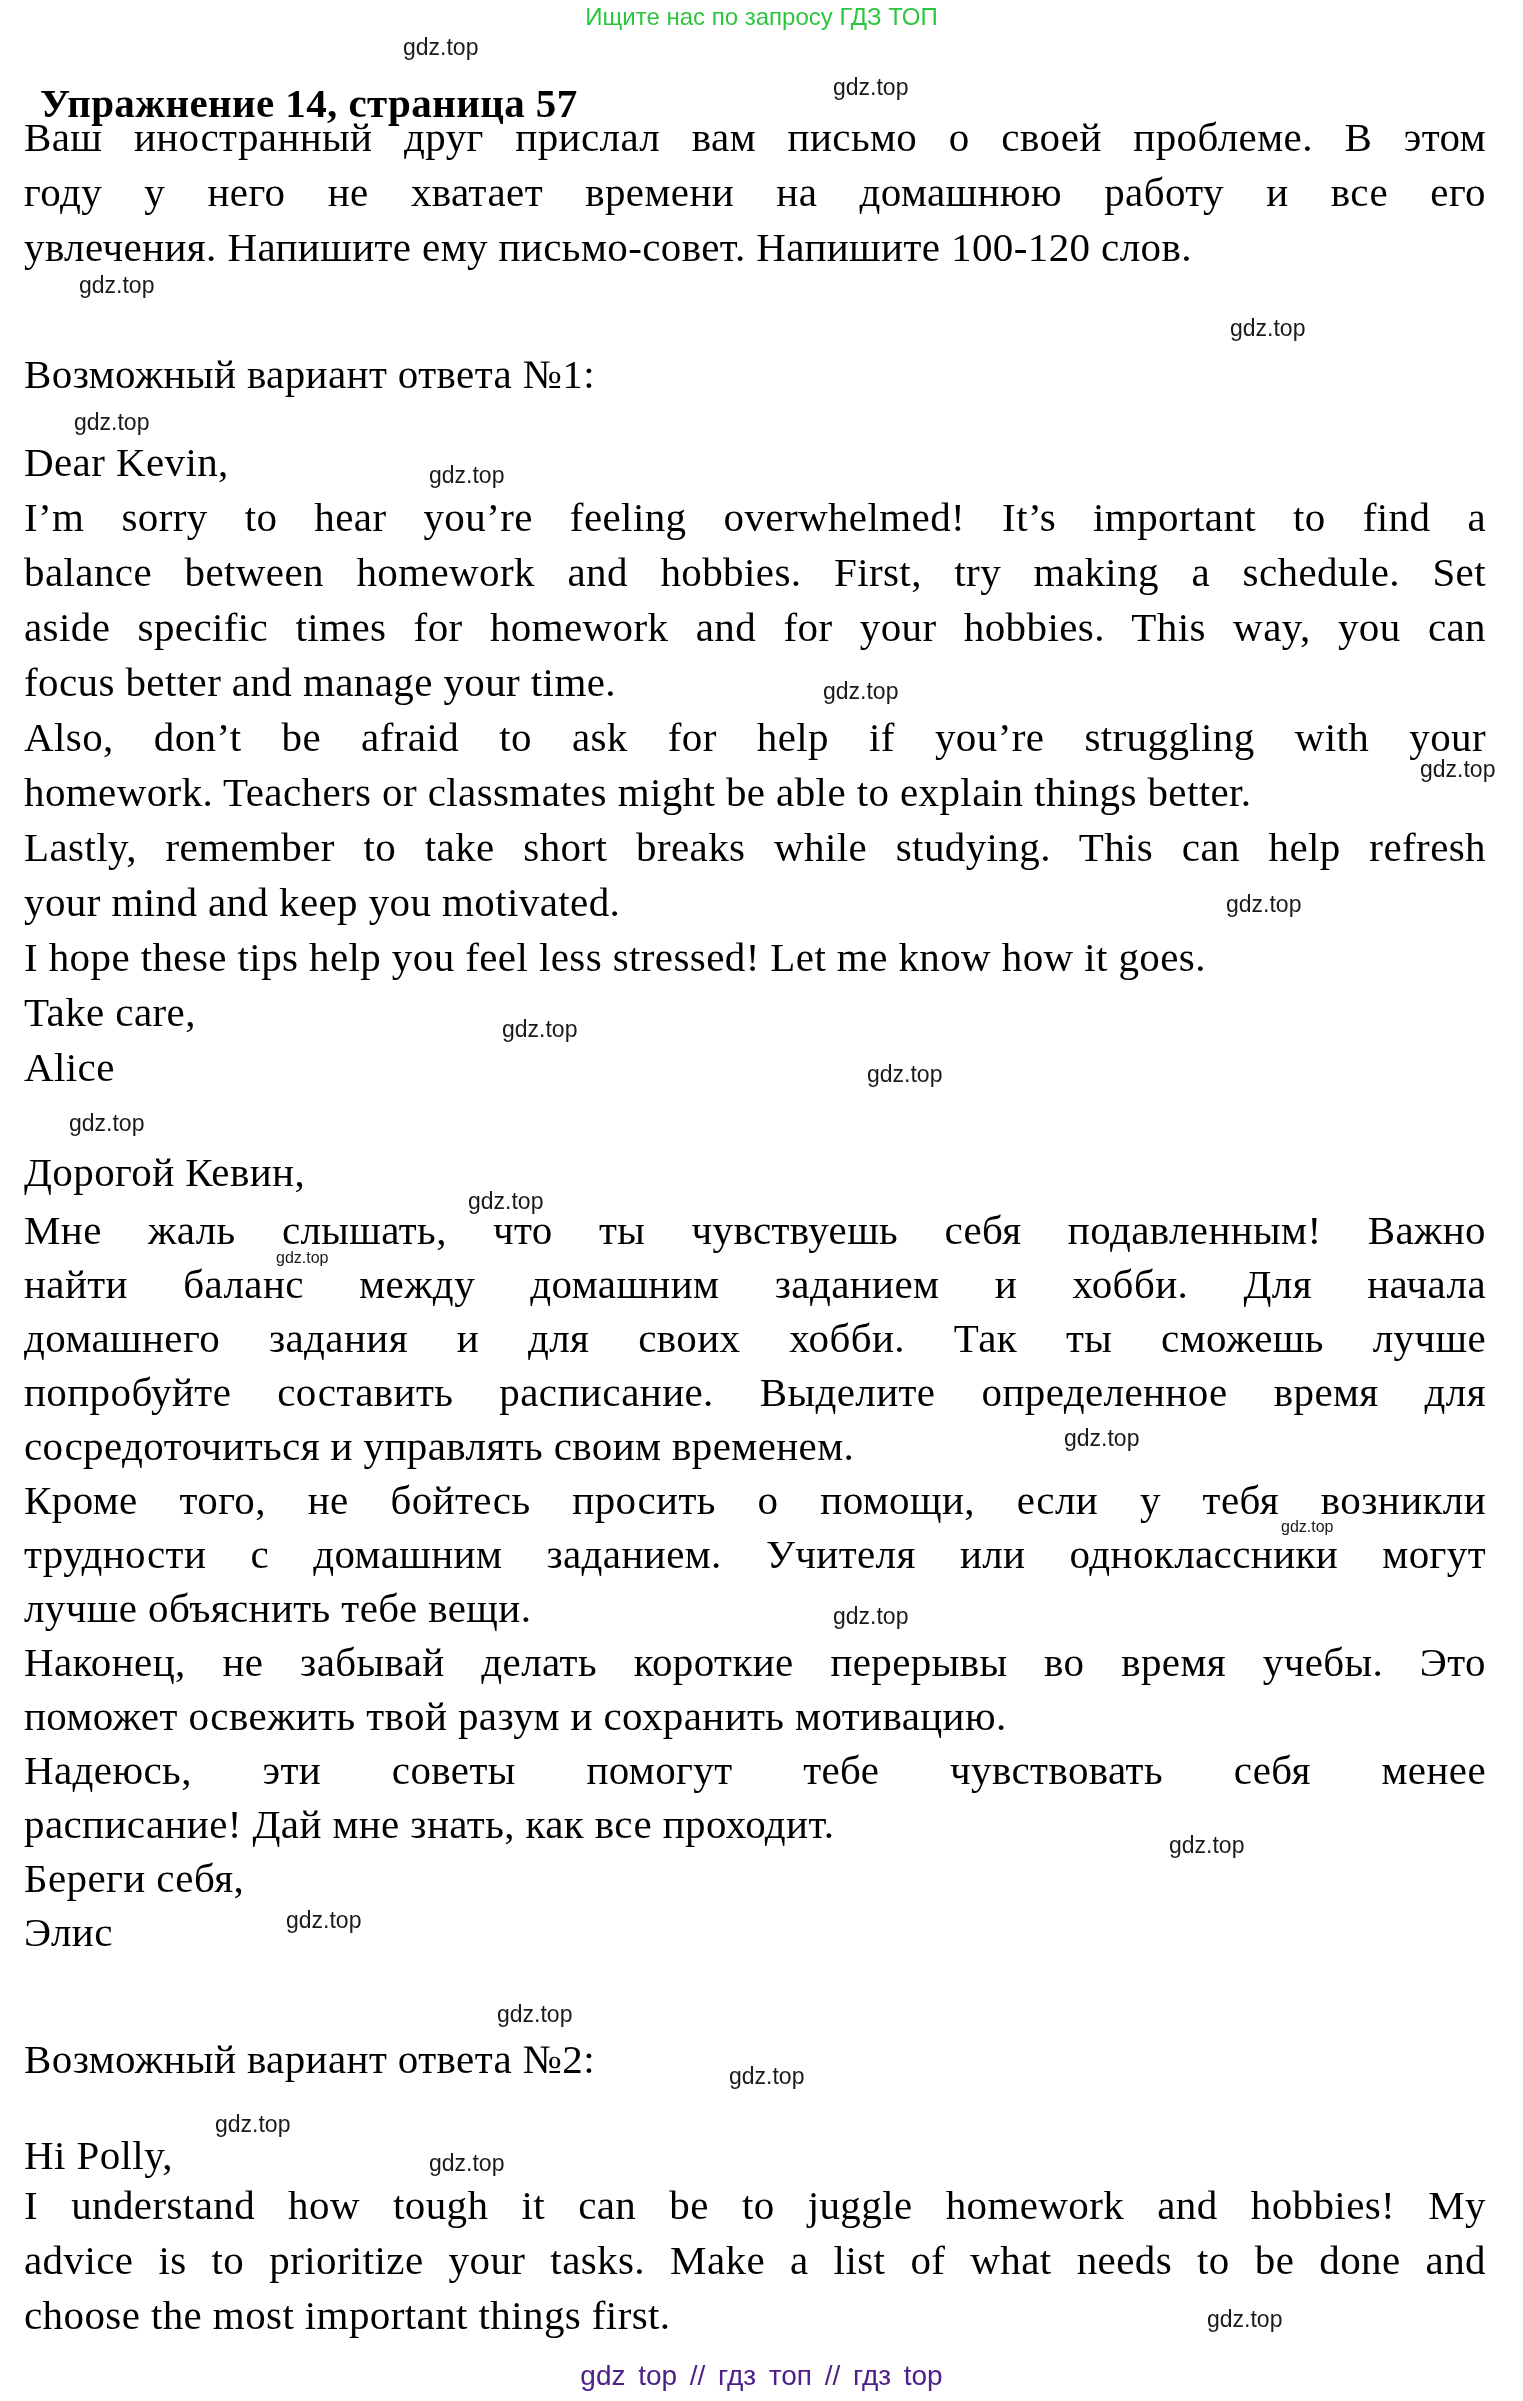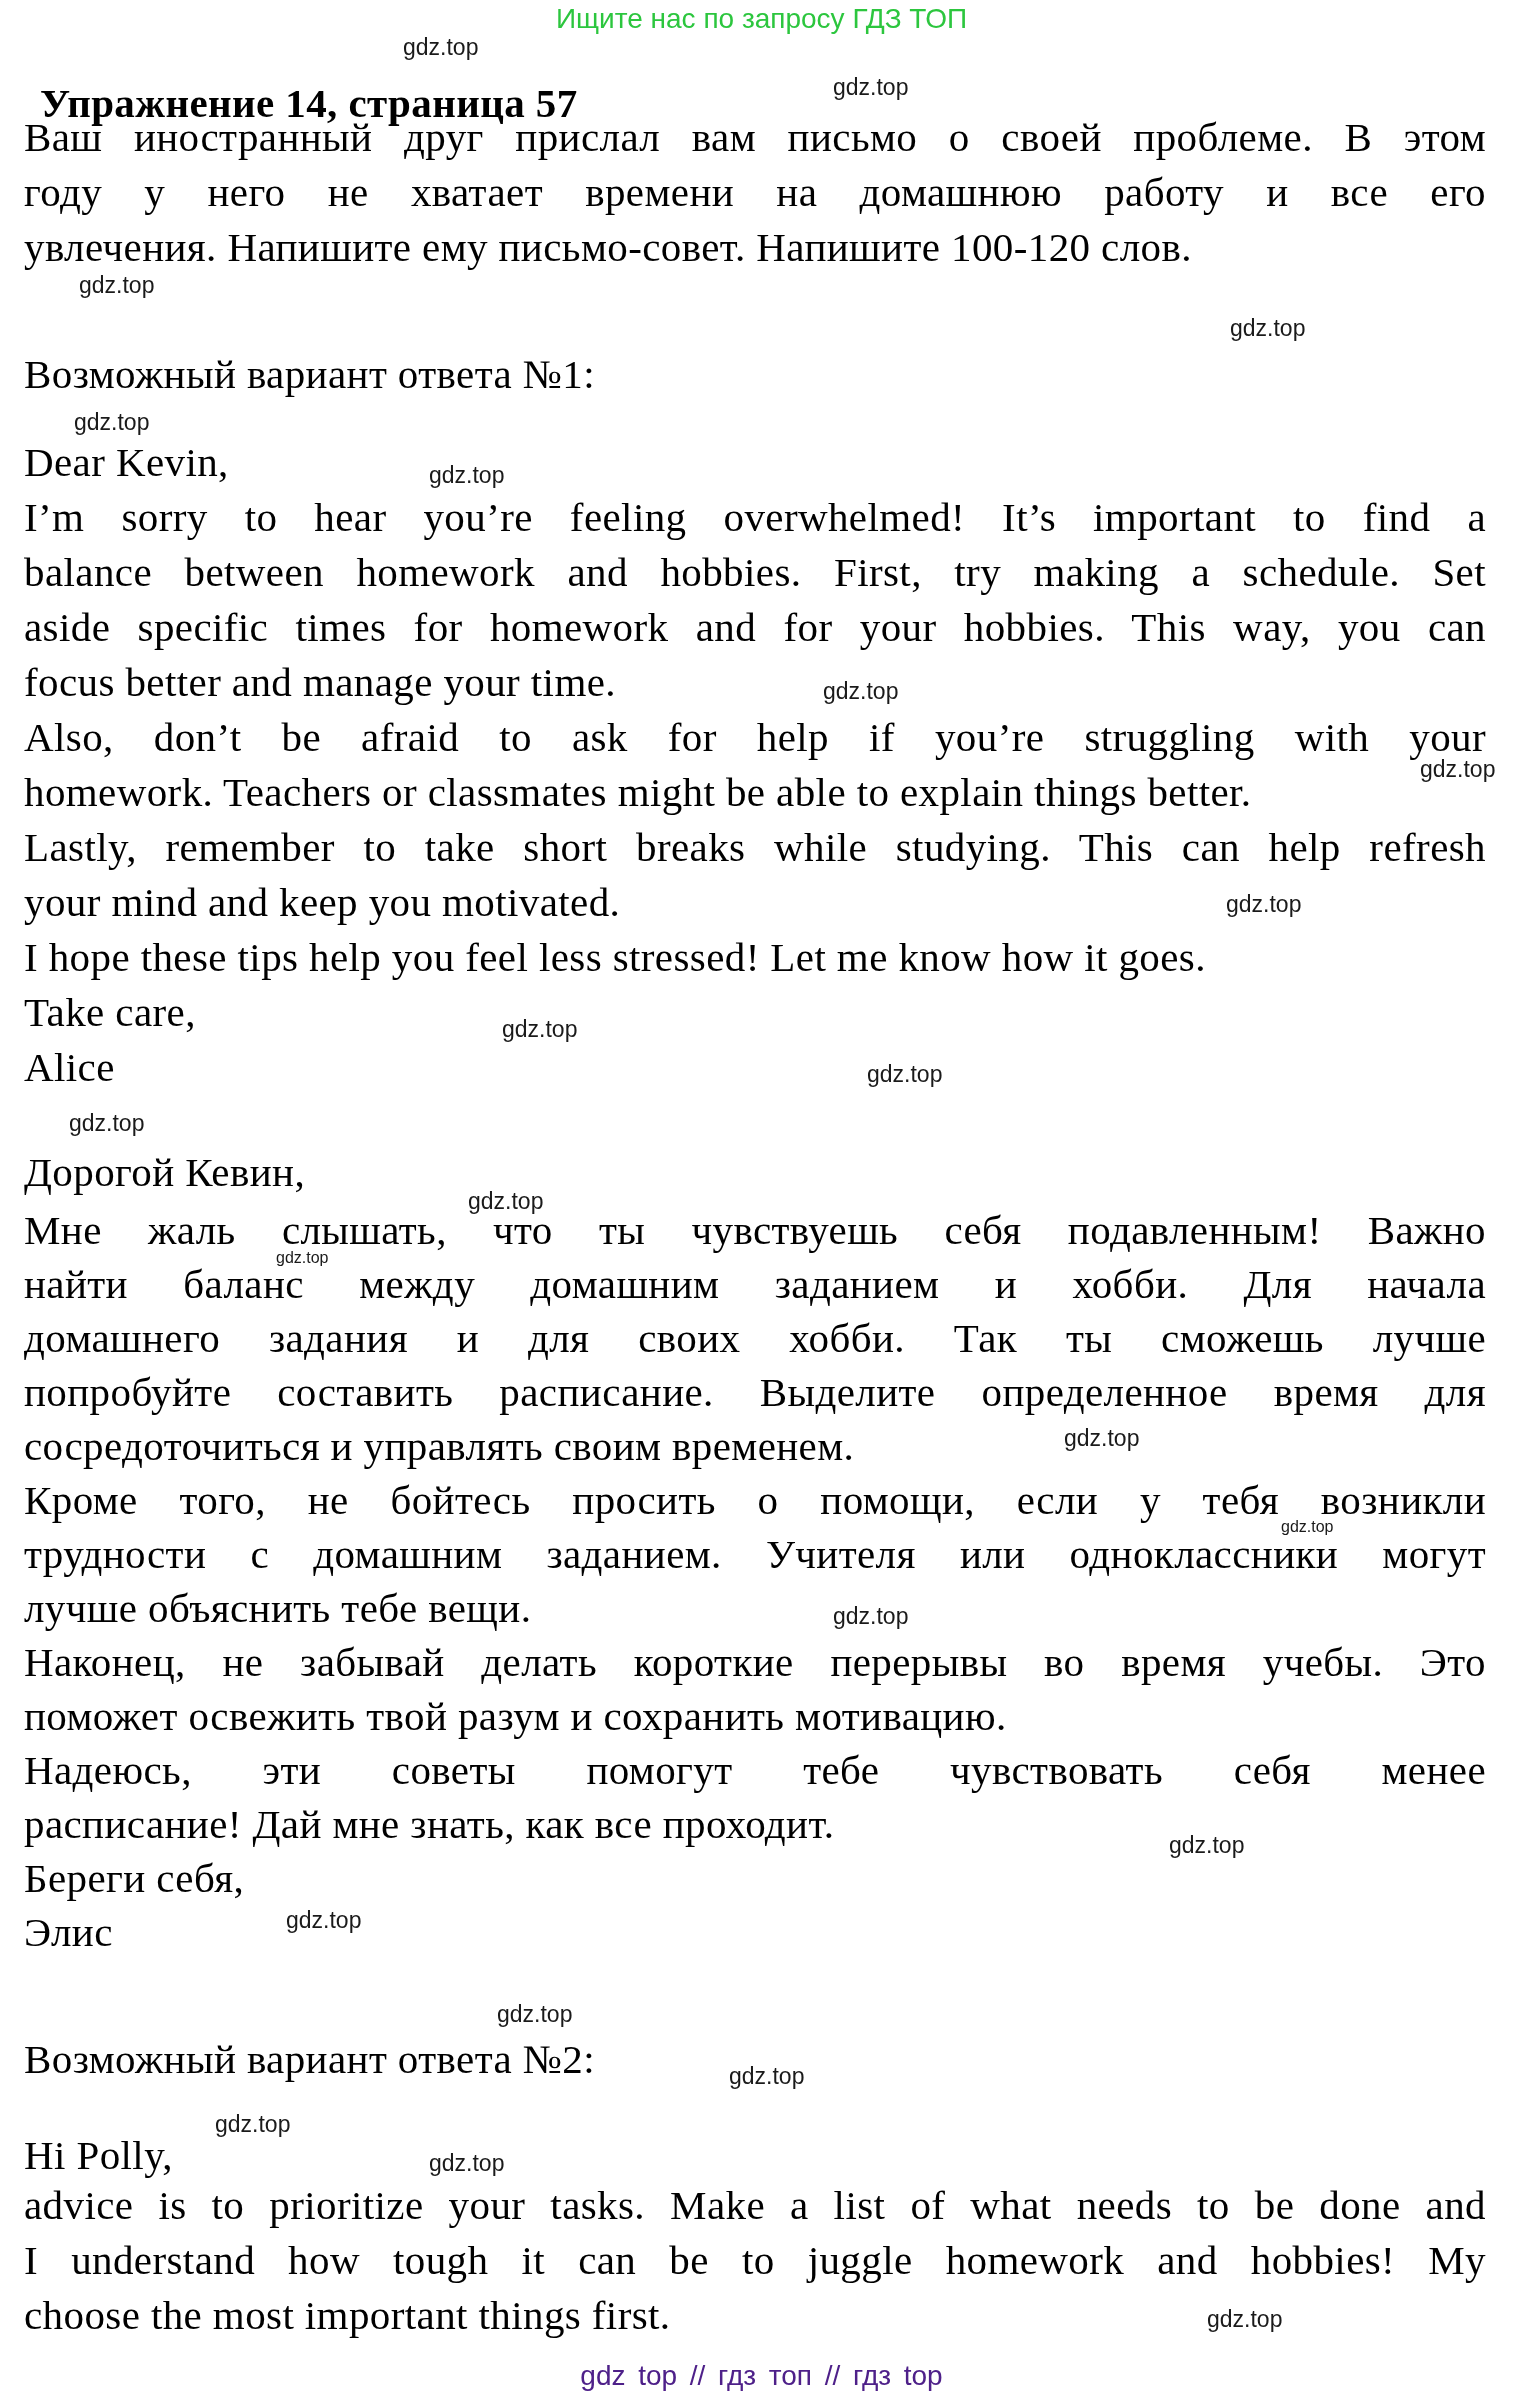--- a/index.html
+++ b/index.html
@@ -8,21 +8,21 @@
     --ink:#000000;
     --wm:#1a1a1a;
   }
   html,body{margin:0;padding:0;}
   body{
     width:1523px;height:2401px;position:relative;background:#ffffff;
     font-family:"Liberation Serif", serif;color:var(--ink);overflow:hidden;
   }
   .banner{
     position:absolute;top:3.2px;left:0;width:100%;text-align:center;
-    font-family:"Liberation Sans", sans-serif;font-size:28px;color:var(--green);
+    font-family:"Liberation Sans", sans-serif;font-size:24px;color:var(--green);
   }
   .heading{
     position:absolute;top:63px;left:24px;margin:16px;
     font-size:41px;font-weight:bold;letter-spacing:0.4px;white-space:nowrap;
   }
   .block{
     position:absolute;left:24px;right:37px;
     font-size:41px;line-height:55px;letter-spacing:0.4px;
   }
   .lh67{line-height:54px;}
@@ -94,22 +94,22 @@
   <div class="ln">Береги себя,</div>
   <div class="ln">Элис</div>
 </div>
 
 <div class="block subtitle" style="top:2018px">Возможный вариант ответа №2:</div>
 
 <div class="block salutation" style="top:2128px">Hi Polly,</div>
 
 <div class="block" style="top:2178px">
   <div>
+      <div class="ln j">I understand how tough it can be to juggle homework and hobbies! My</div>
       <div class="ln j">advice is to prioritize your tasks. Make a list of what needs to be done and</div>
-      <div class="ln j">I understand how tough it can be to juggle homework and hobbies! My</div>
       <div class="ln">choose the most important things first.</div>
     </div>
 </div>
 
 <div class="footer">gdz top // гдз топ // гдз top</div>
 
 <div id="wm-layer">
     <span class="wm" style="left: 403px; top: 36px;">gdz.top</span>
     <span class="wm" style="left: 833px; top: 76px;">gdz.top</span>
     <span class="wm" style="left: 79px; top: 274px;">gdz.top</span>

